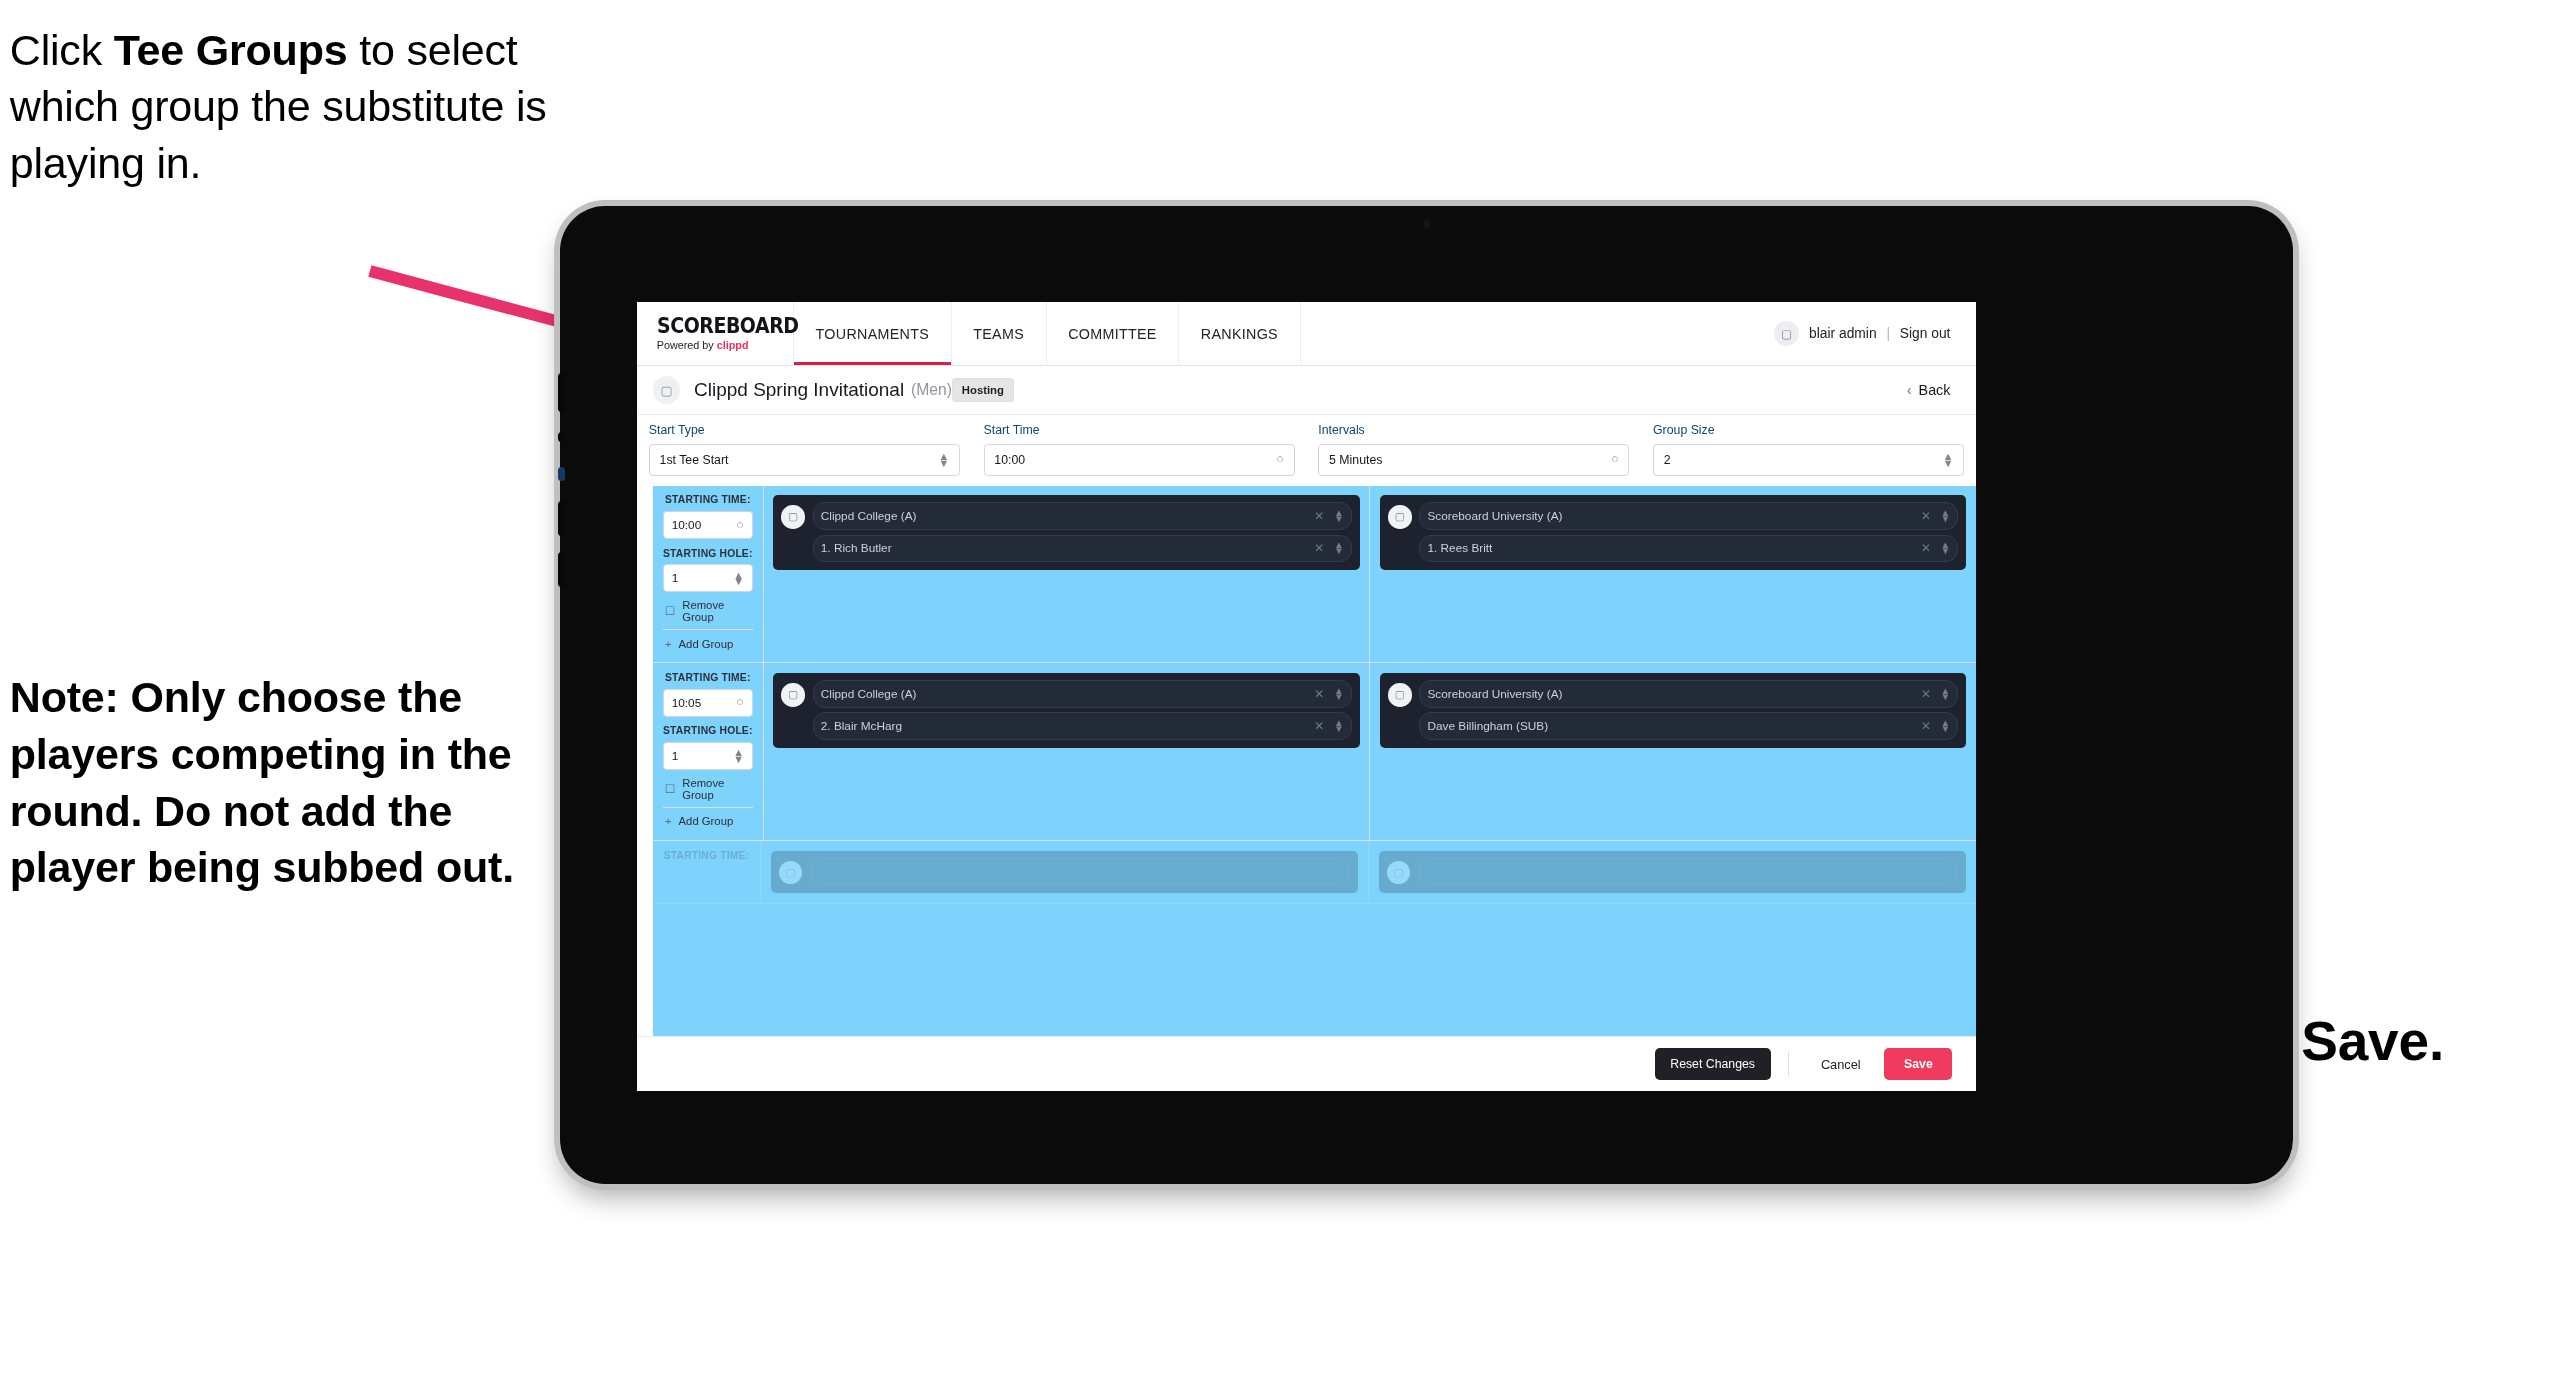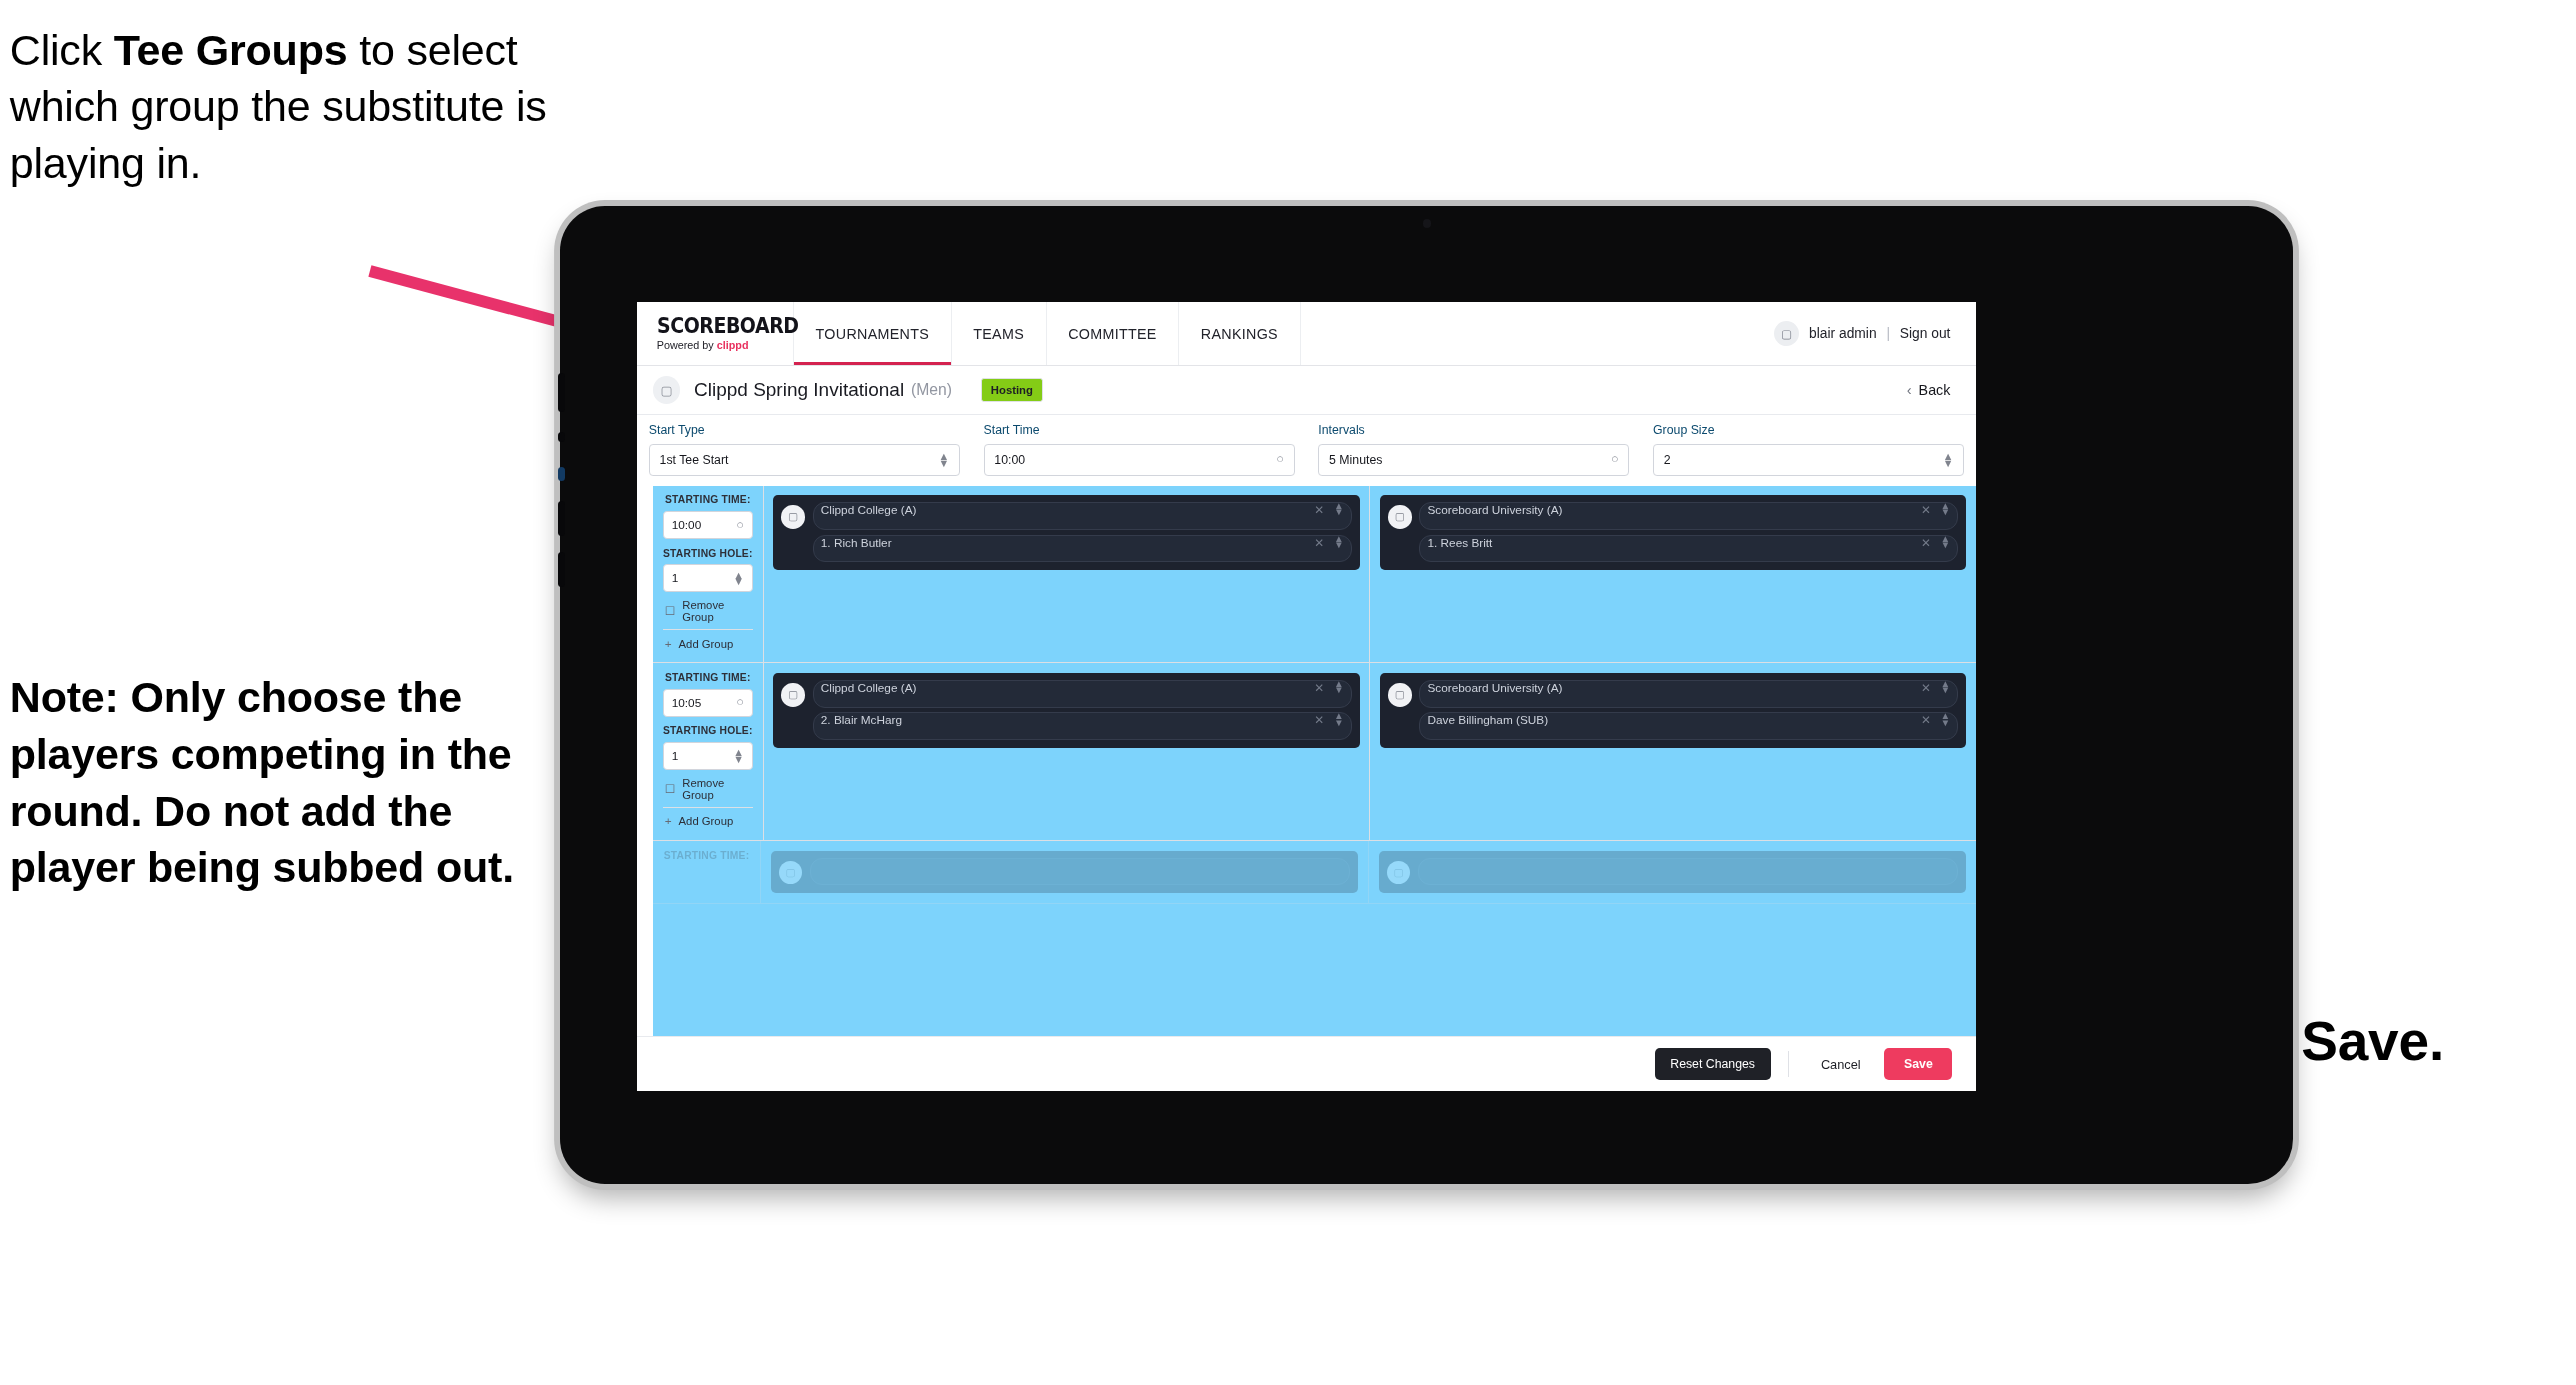--- a/index.html
+++ b/index.html
@@ -109,22 +109,22 @@
   }
   #crumb-icon {
     width: 27.5px; height: 27.5px; border-radius: 50%;
     background: #eef0f3; color: #8b8f99; font-size: 12.8px;
     display: flex; align-items: center; justify-content: center;
     margin-right: 13.8px;
   }
   #crumb-title { font-size: 19px; color: #191a21; }
   #crumb-gender { font-size: 15.7px; color: #9296a1; margin-left: 6.9px; }
   #crumb-badge {
-    margin-left: 29px; font-size: 11.3px; font-weight: 700; color: #1d1e25;
-    border: 1px solid #dfe1e6; border-radius: 2.9px; padding: 4.9px 8.8px; background: #84cc16;
+    margin-left: 0; font-size: 11.3px; font-weight: 700; color: #1d1e25;
+    border: 1px solid #dfe1e6; border-radius: 2.9px; padding: 4.9px 8.8px; background: #e5e5e5;
   }
   #crumb-spacer { flex: 1 1 auto; }
   #back-link { font-size: 14.3px; color: #16171d; display: flex; align-items: center; gap: 6.9px; cursor: pointer; }
   #back-link .chev { color: #6d717c; font-size: 14.7px; }
 
   
   #settings-row {
     flex: 0 0 69px; display: flex; gap: 0; padding: 7.9px 0 9.8px 0;
     background: #fff;
   }
@@ -178,21 +178,21 @@
     display: flex; align-items: flex-start; gap: 7.9px;
   }
   .card-badge {
     width: 23.6px; height: 23.6px; border-radius: 50%; background: #f1f2f5;
     color: #7e828c; font-size: 10.8px; display: flex; align-items: center; justify-content: center;
     flex: 0 0 23.6px; margin-top: 2.9px;
   }
   .card-rows { flex: 1 1 auto; display: flex; flex-direction: column; gap: 4.9px; }
   .pill {
     background: #232a38; border: 1px solid #343b4b; border-radius: 12px;
-    height: 27.5px; display: flex; align-items: flex-start; padding: 0 7px;
+    height: 27.5px; display: flex; align-items: center; padding: 0 7px;
     font-size: 11.8px; color: #cdd2dc;
   }
   .pill .ptext { flex: 1 1 auto; }
   .pill .px { color: #747b8a; font-size: 11.8px; margin-right: 9.8px; cursor: pointer; }
   .pill .pspin { color: #747b8a; font-size: 9.8px; line-height: 0.62; display: flex; flex-direction: column; cursor: pointer; }
 
   .ghost-row { opacity: 0.22; }
 
   
   #app-footer {

